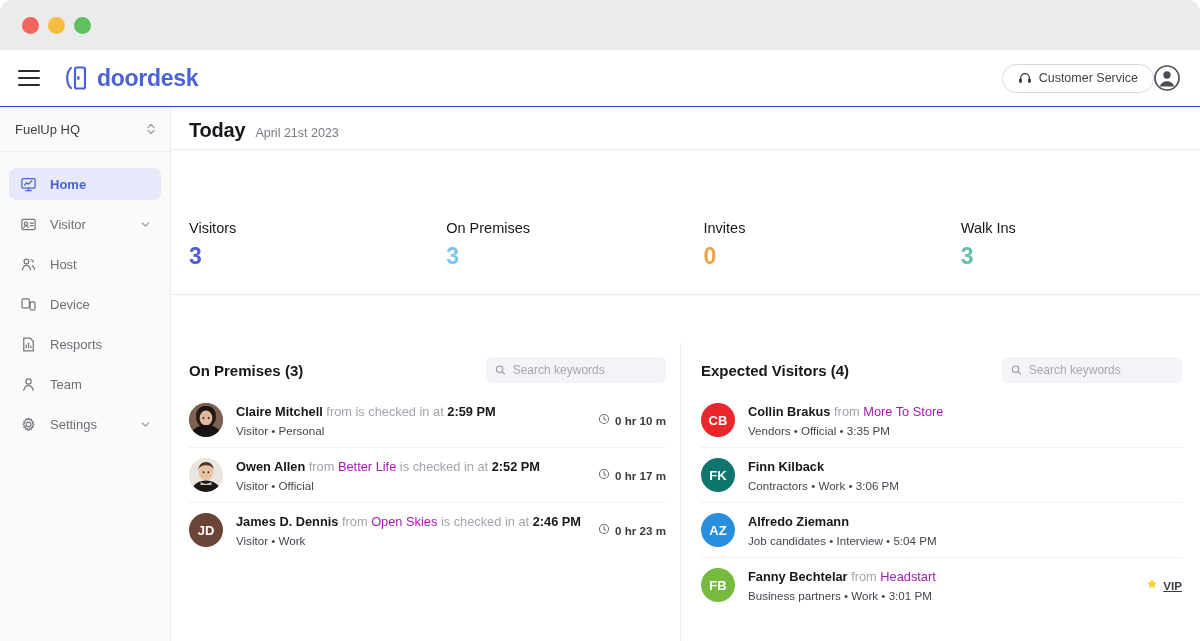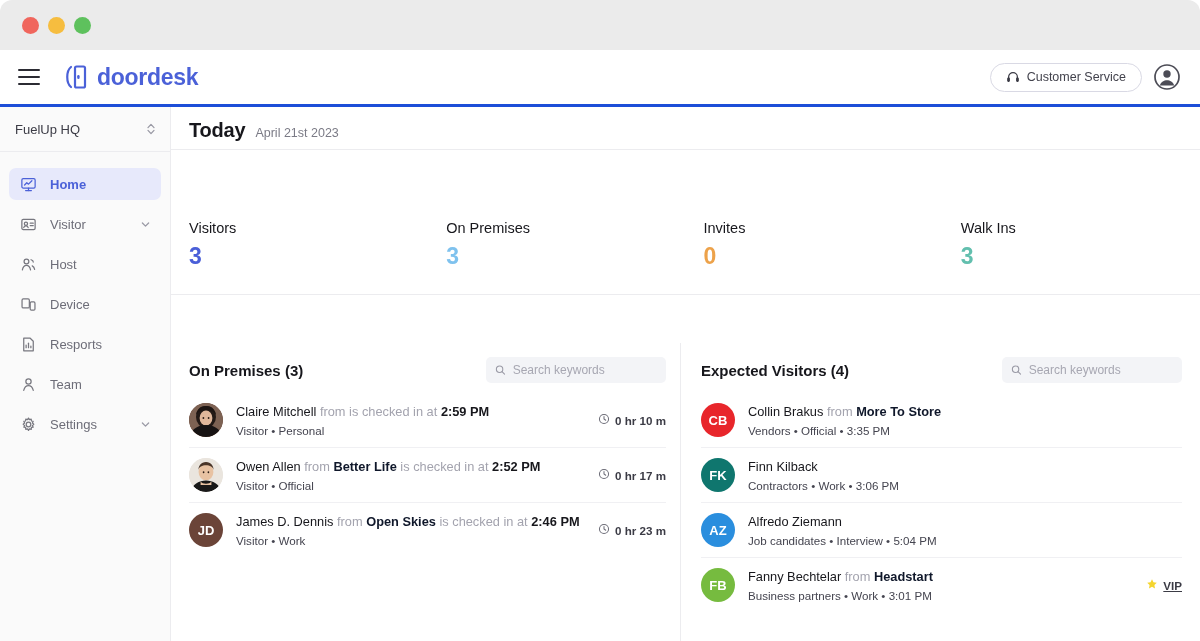--- a/index.html
+++ b/index.html
@@ -32,21 +32,21 @@
   .tl-dot { width: 17px; height: 17px; border-radius: 50%; margin-right: 9px; }
   .tl-red    { background: #f0665d; }
   .tl-yellow { background: #f6bd3f; }
   .tl-green  { background: #5ec15d; }
 
   
   .appheader {
     height: 57px;
     flex: 0 0 57px;
     background: #ffffff;
-    border-bottom: 3px solid #1d4ed8;
+    border-bottom: 1px solid #1d4ed8;
     display: flex;
     align-items: center;
     padding: 0 20px 0 18px;
   }
   .hamburger {
     width: 26px; height: 26px;
     display: flex; flex-direction: column; justify-content: center;
     gap: 5px;
     cursor: pointer;
     margin-right: 18px;
@@ -56,21 +56,21 @@
   .hamburger span:nth-child(2) { width: 22px; }
   .hamburger span:nth-child(3) { width: 22px; }
 
   .brand { display: flex; align-items: center; gap: 9px; }
   .brand-mark { width: 26px; height: 28px; display: block; }
   .brand-text {
     font-size: 23px; font-weight: bold; color: #4b61d8;
     letter-spacing: -0.3px;
   }
 
-  .header-right { margin-left: auto; display: flex; align-items: center; gap: 12px; }
+  .header-right { margin-left: auto; display: flex; align-items: center; gap: 0; }
   .cs-btn {
     display: flex; align-items: center; gap: 7px;
     height: 29px;
     padding: 0 15px;
     border: 1px solid #d9d9e4;
     border-radius: 15px;
     background: #ffffff;
     font-size: 12.5px;
     color: #43434d;
     cursor: pointer;
@@ -181,23 +181,23 @@
   .row-avatar {
     width: 34px; height: 34px; border-radius: 50%;
     flex: 0 0 34px;
     display: flex; align-items: center; justify-content: center;
     color: #ffffff; font-size: 13px; font-weight: bold;
     overflow: hidden;
     position: relative;
   }
   .row-body { margin-left: 13px; min-width: 0; flex: 1 1 auto; }
   .row-line1 { font-size: 12.8px; color: #17171c; line-height: 1.35; }
-  .row-line1 .nm   { font-weight: normal; }
+  .row-line1 .nm   { font-weight: bold; }
   .row-line1 .mut  { color: #a3a3ae; }
-  .row-line1 .org  { font-weight: bold; color: #0f172a; }
+  .row-line1 .org  { font-weight: normal; color: #a21caf; }
   .row-line1 .tm   { font-weight: bold; color: #17171c; }
   .row-line2 { font-size: 11.6px; color: #44444f; font-weight: 500; margin-top: 3px; }
   .row-right {
     margin-left: auto; display: flex; align-items: center; gap: 5px;
     font-size: 11.6px; color: #3b3b45; font-weight: bold;
     white-space: nowrap; padding-left: 8px;
   }
   .vip { display: flex; align-items: center; gap: 5px; font-size: 11.6px; font-weight: bold; color: #3b3b45; }
 
   

